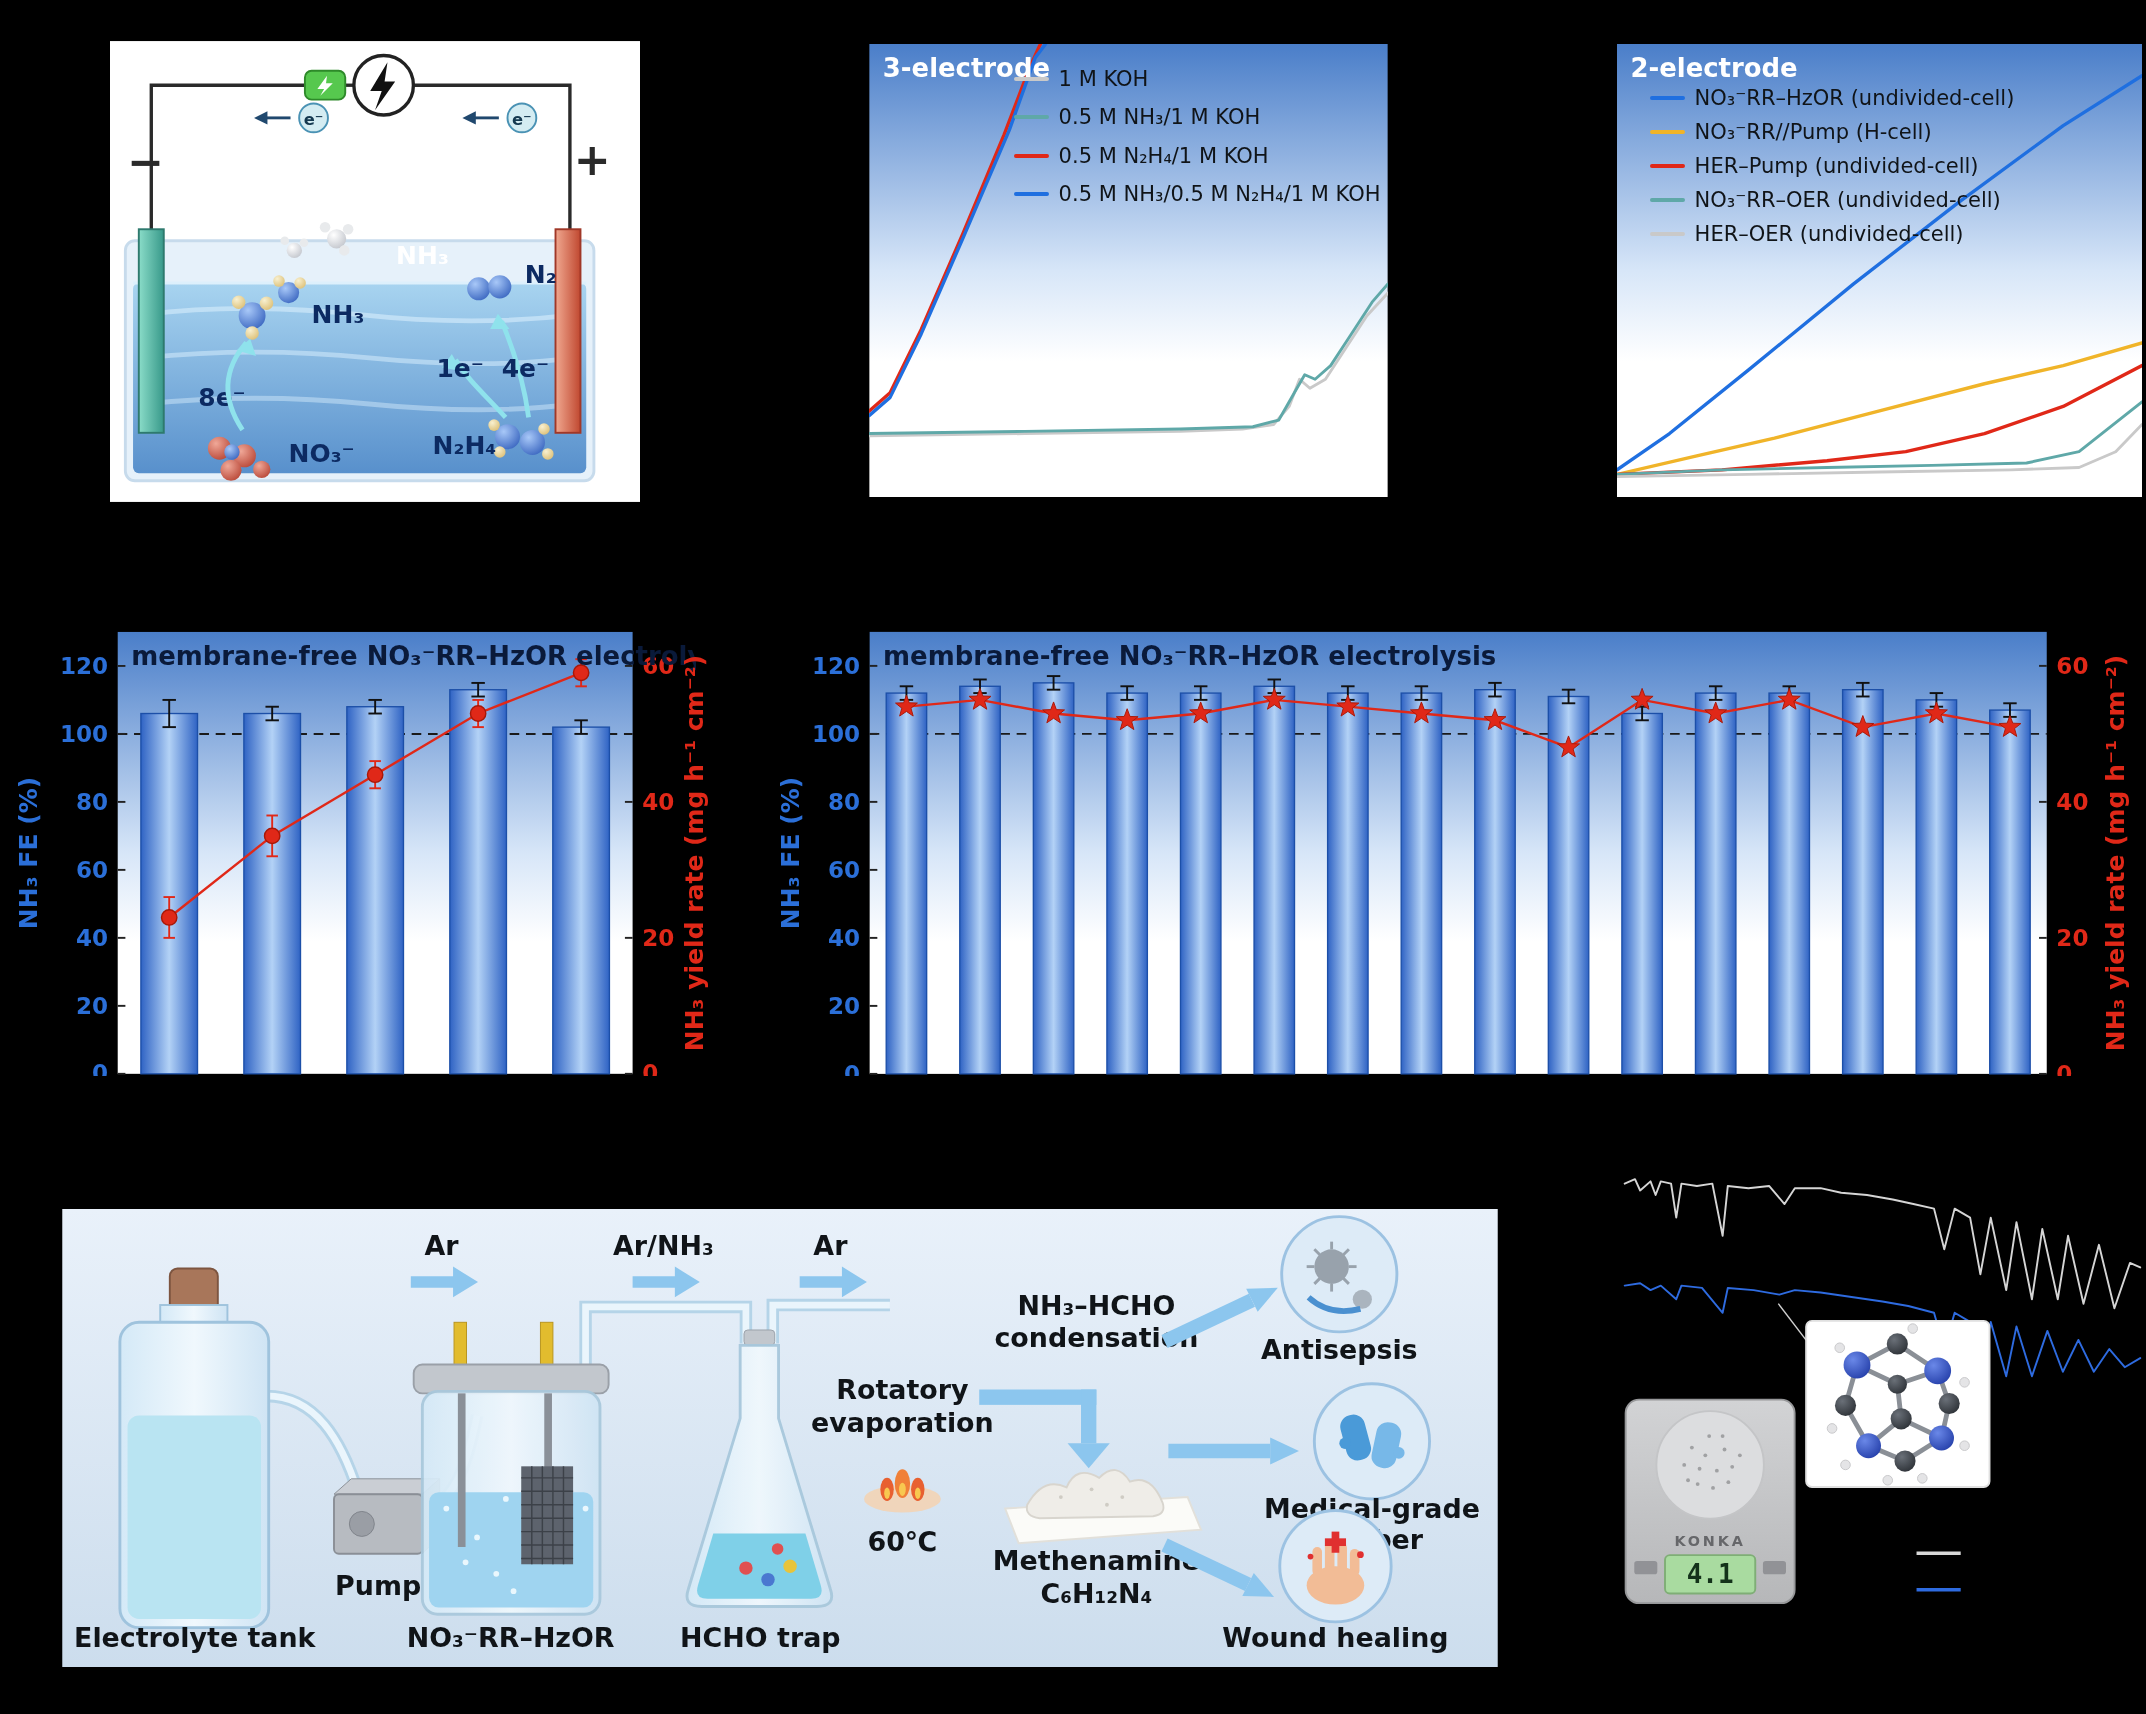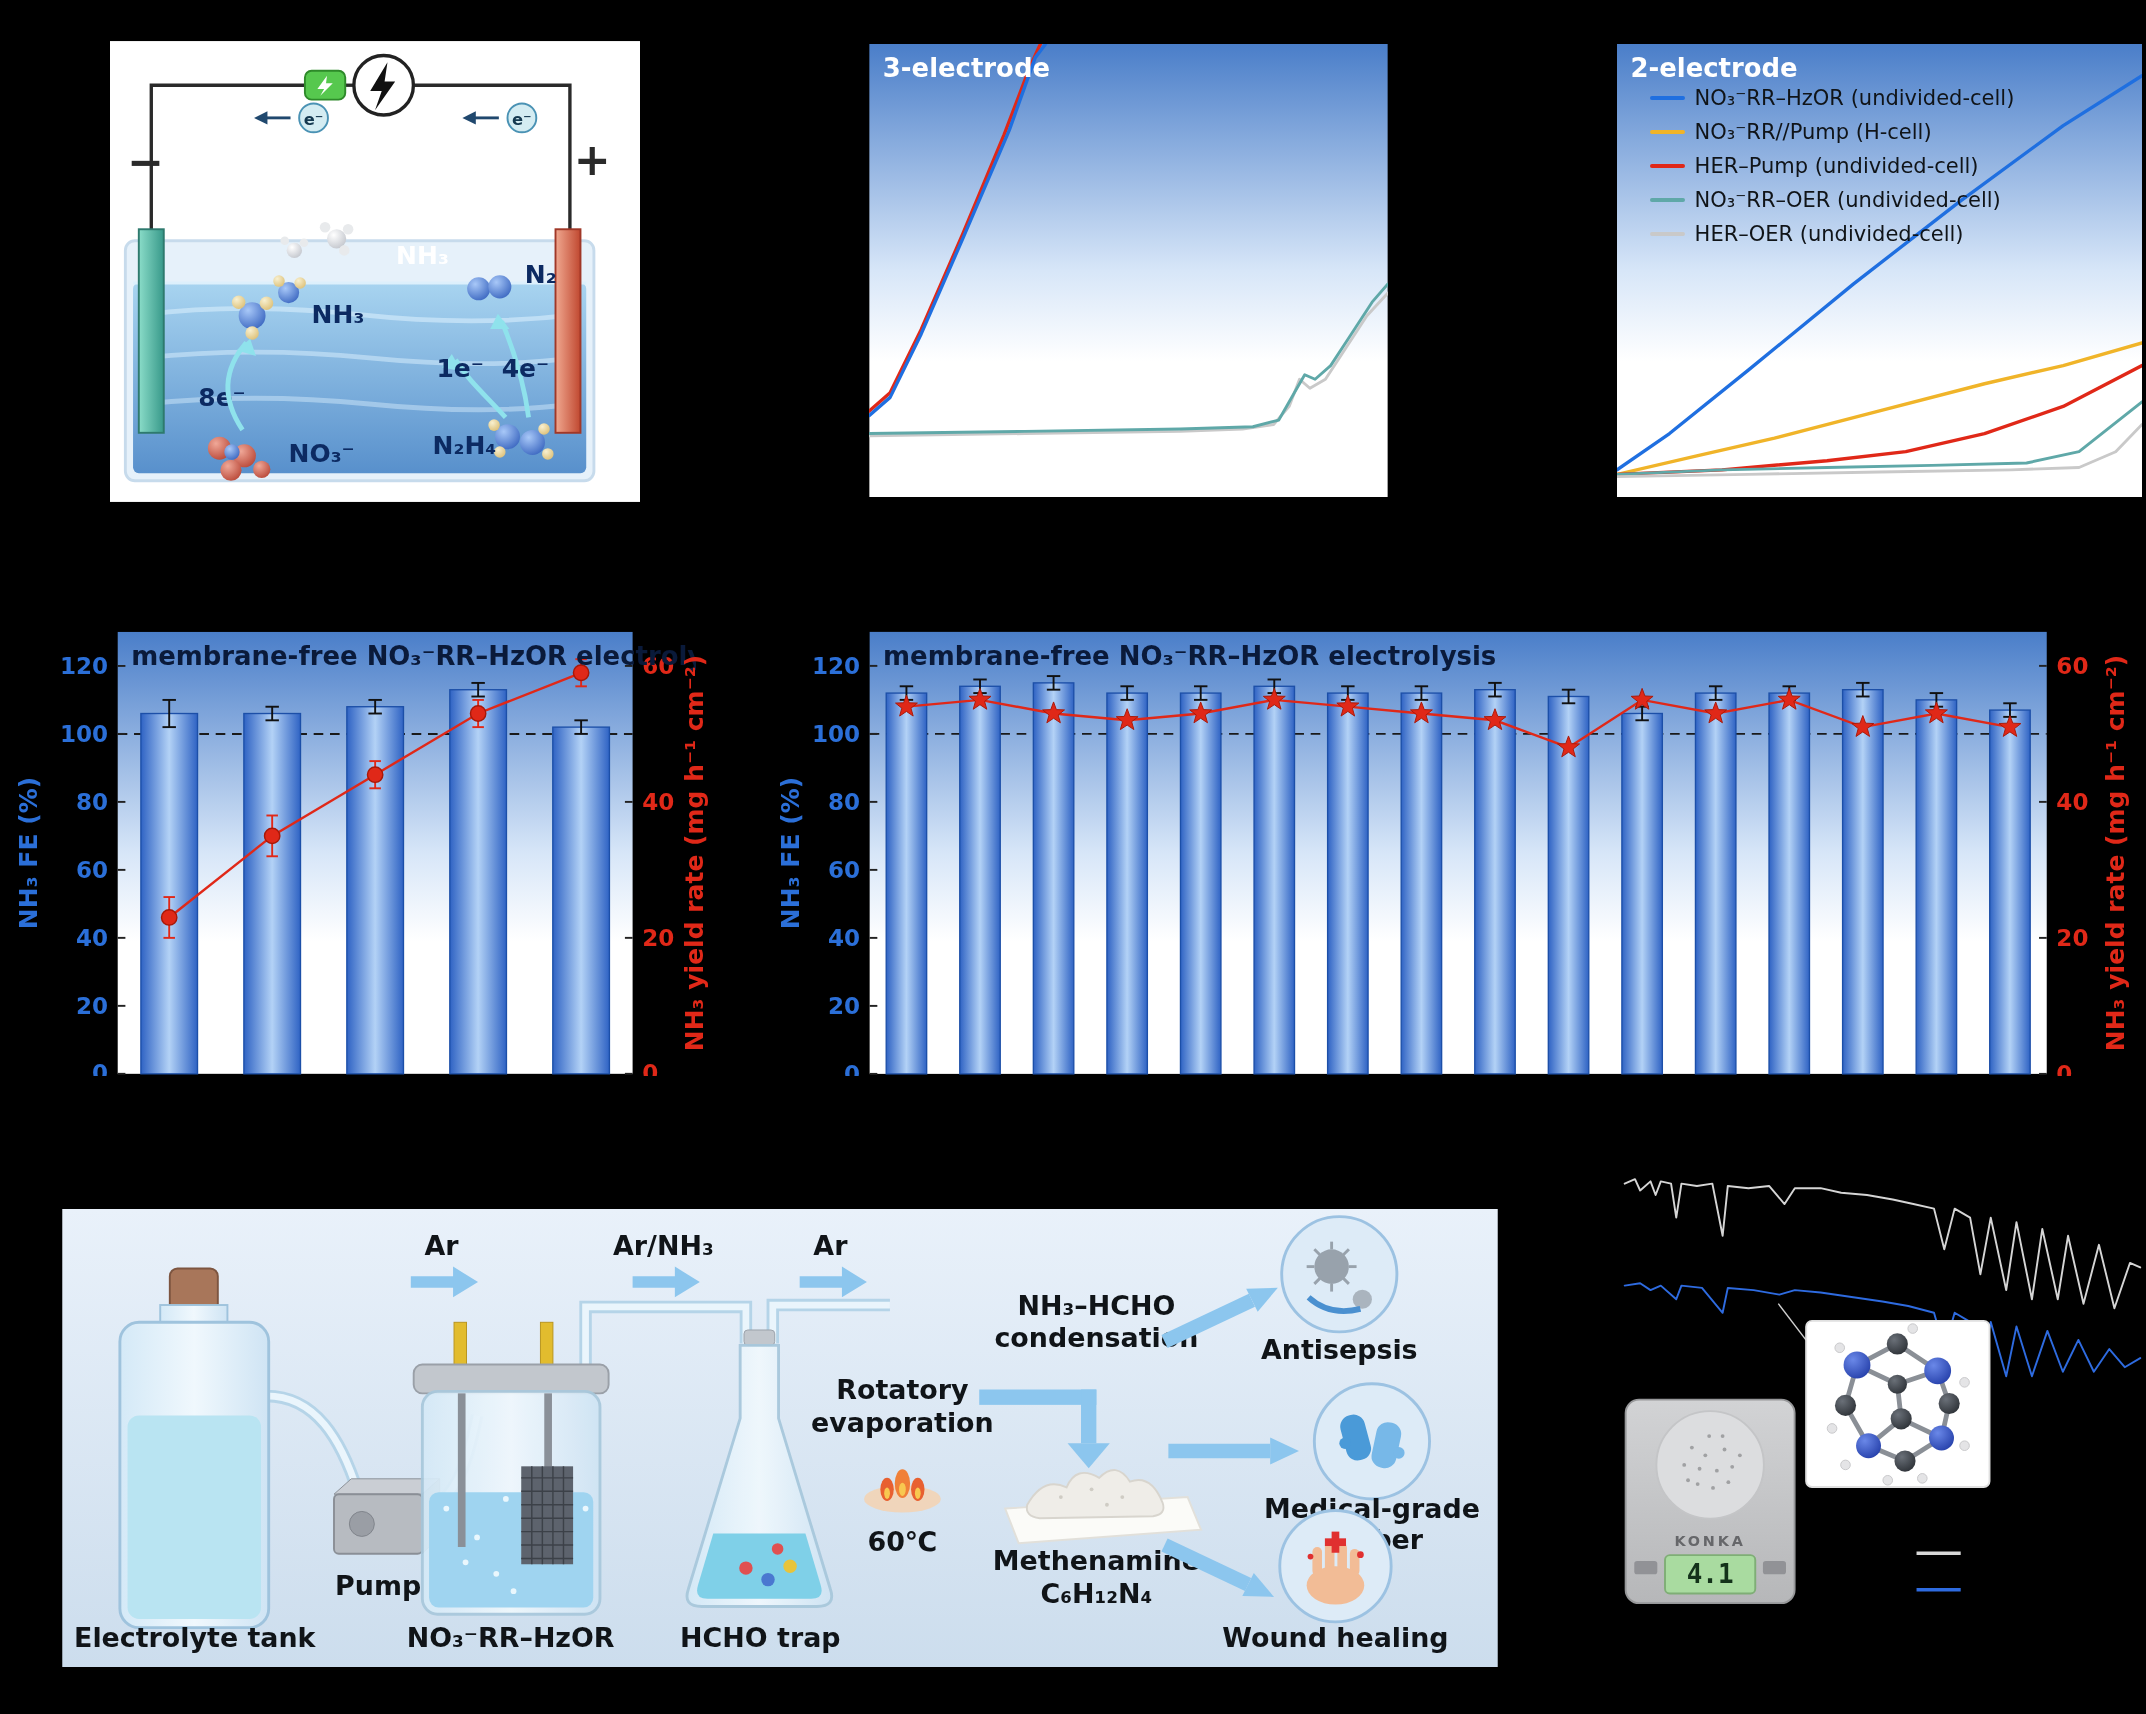--- a/index.html
+++ b/index.html
@@ -170,20 +170,38 @@
             <stop offset="1" stop-color="#ffffff"></stop>
           </linearGradient>
         </defs>
         <rect x="0" y="0" width="540" height="472" fill="url(#bg_b)"></rect>
         <path d="M0.0 408.3L162.0 405.9L324.0 403.6L388.8 401.2L421.2 396.5L437.4 377.6L448.2 349.3L459.0 358.7L475.2 349.3L496.8 316.2L518.4 283.2L540.0 259.6" fill="none" stroke="#c9c9c9" stroke-width="3" stroke-linejoin="round" stroke-linecap="round"></path>
         <path d="M0.0 405.9L162.0 403.6L324.0 401.2L399.6 398.8L426.6 391.8L442.8 363.4L453.6 344.6L464.4 349.3L480.6 335.1L502.2 302.1L523.8 269.0L540.0 250.2" fill="none" stroke="#5fa8a8" stroke-width="3" stroke-linejoin="round" stroke-linecap="round"></path>
         <path d="M0.0 382.3L21.6 363.4L54.0 297.4L97.2 198.2L140.4 94.4L167.4 23.6L178.2 0.0" fill="none" stroke="#e02818" stroke-width="3.5" stroke-linejoin="round" stroke-linecap="round"></path>
         <path d="M0.0 387.0L21.6 368.2L54.0 302.1L97.2 203.0L145.8 89.7L172.8 14.2L183.6 0.0" fill="none" stroke="#1f6fe0" stroke-width="3.5" stroke-linejoin="round" stroke-linecap="round"></path>
         <text x="14" y="34" fill="#ffffff" font-size="27" font-weight="600">3-electrode</text>
       </svg>
+    </div>
+  <div class="legend legend-b">
+      <div class="legend-item">
+        <span class="legend-swatch" style="background: rgb(201, 201, 201);"></span>
+        <span class="legend-label">1 M KOH</span>
+      </div>
+      <div class="legend-item">
+        <span class="legend-swatch" style="background: rgb(95, 168, 168);"></span>
+        <span class="legend-label">0.5 M NH₃/1 M KOH</span>
+      </div>
+      <div class="legend-item">
+        <span class="legend-swatch" style="background: rgb(224, 40, 24);"></span>
+        <span class="legend-label">0.5 M N₂H₄/1 M KOH</span>
+      </div>
+      <div class="legend-item">
+        <span class="legend-swatch" style="background: rgb(31, 111, 224);"></span>
+        <span class="legend-label">0.5 M NH₃/0.5 M N₂H₄/1 M KOH</span>
+      </div>
     </div>
 
   <div class="panel panel-c chart-host">
       <svg width="525" height="453" viewBox="0 0 547 472">
         <defs>
           <linearGradient id="bg_c" x1="0" y1="0" x2="0" y2="1">
             <stop offset="0" stop-color="#4a7ec9"></stop>
             <stop offset="0.5" stop-color="#d7e6f8"></stop>
             <stop offset="0.7" stop-color="#ffffff"></stop>
             <stop offset="1" stop-color="#ffffff"></stop>

